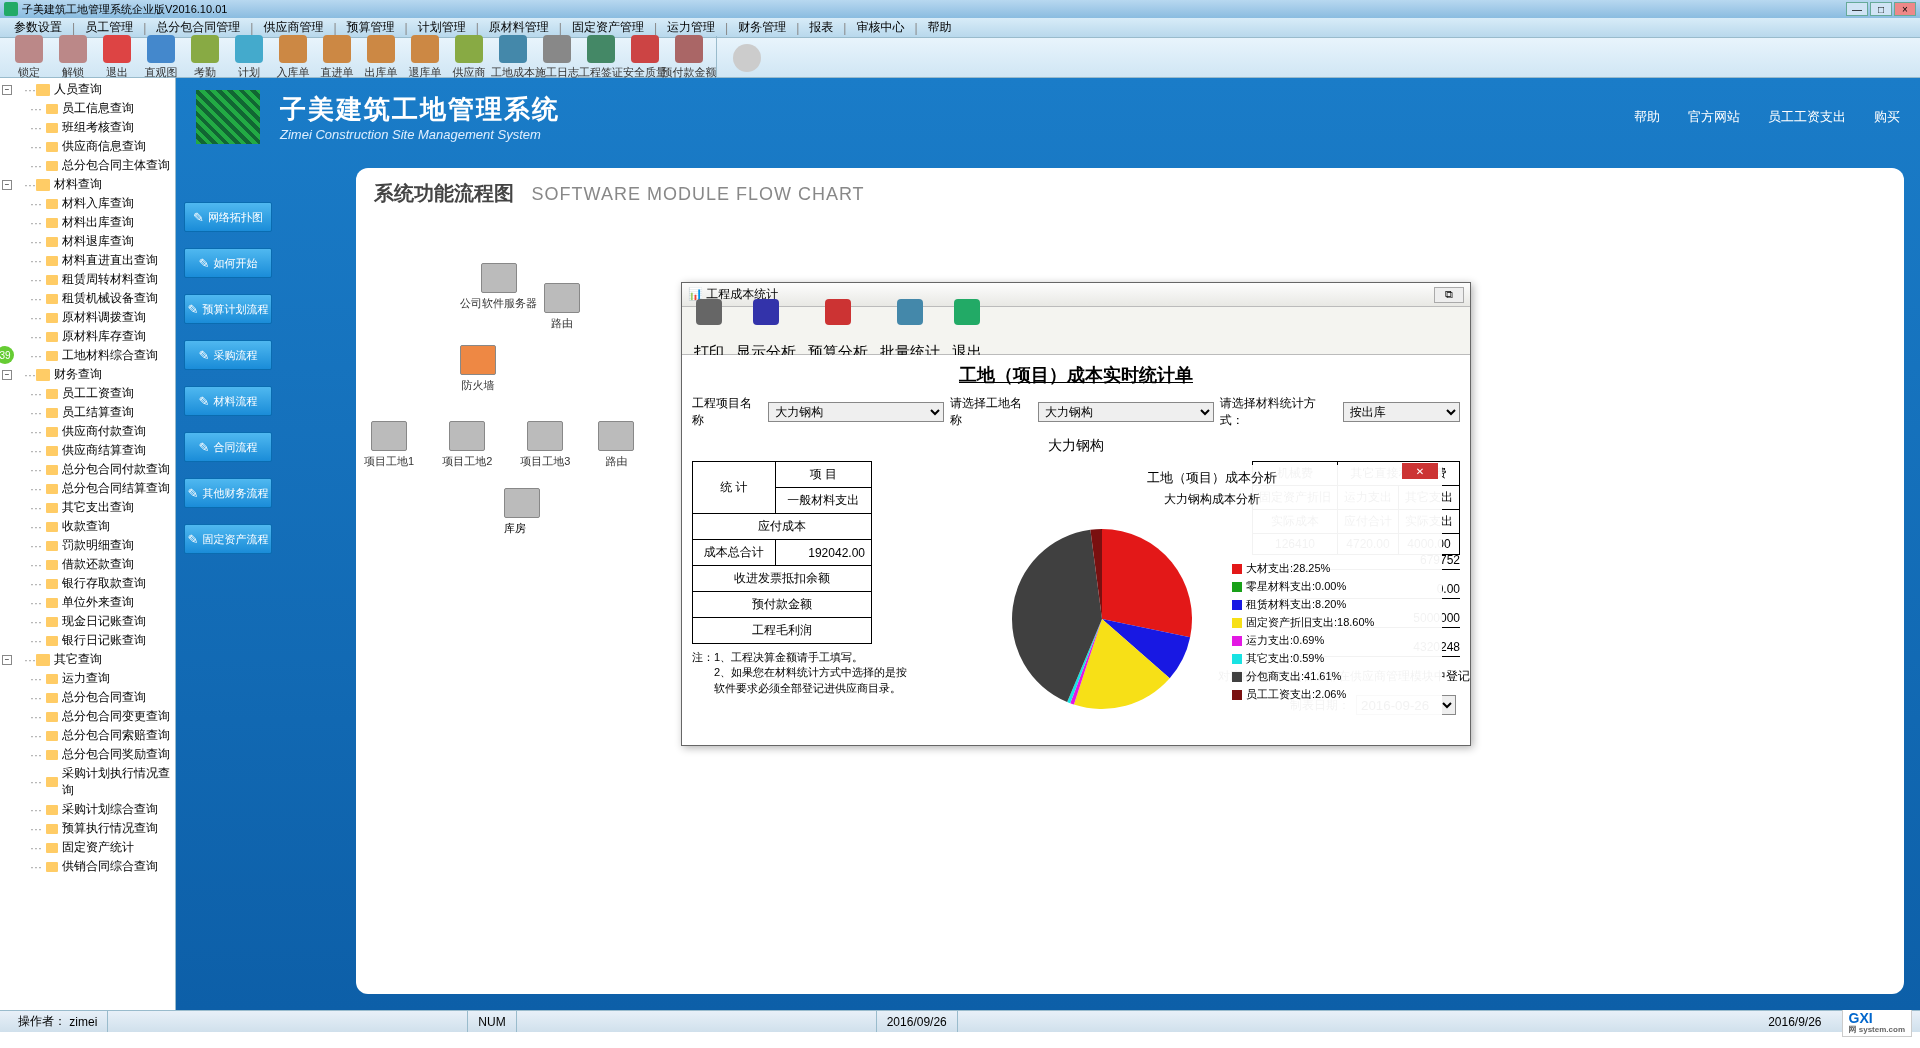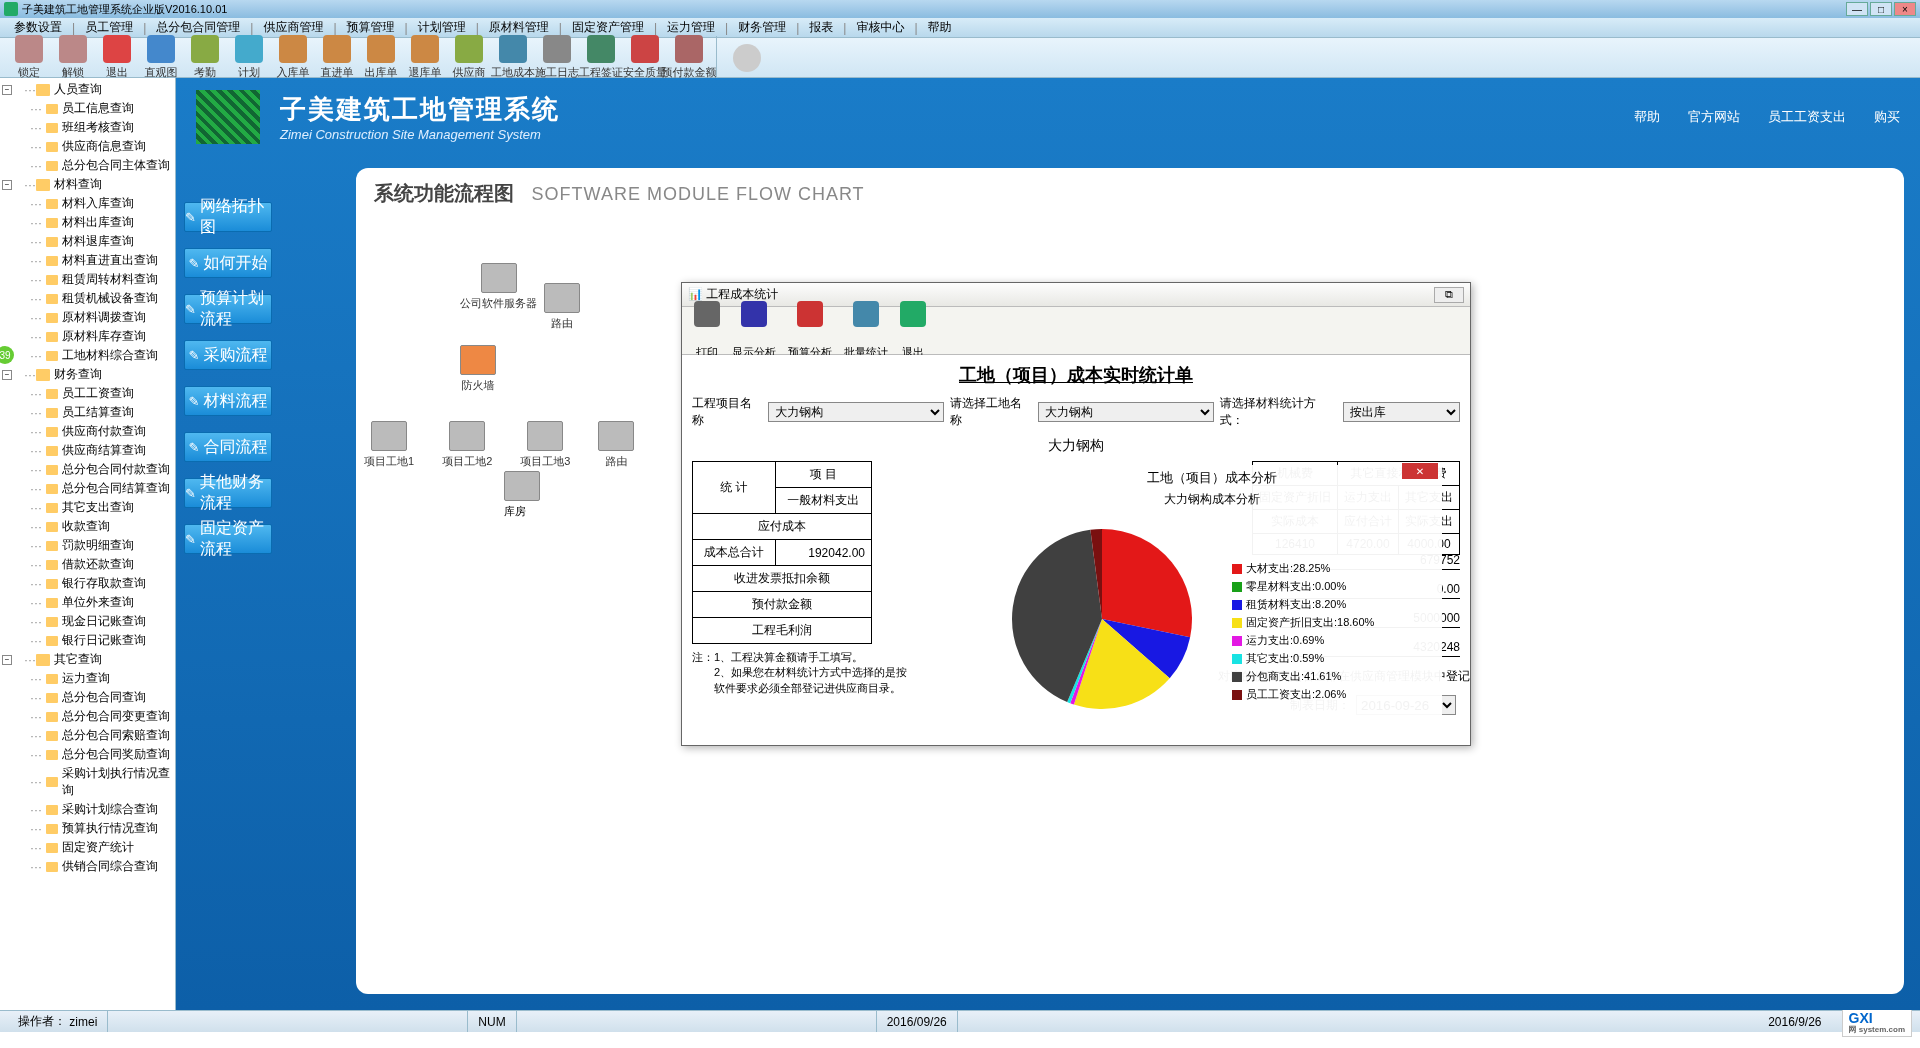--- a/index.html
+++ b/index.html
@@ -42,42 +42,42 @@
 .content { flex: 1; background: linear-gradient(#1a7cc8,#0d5fa8); position: relative; }
 .brand-header { display: flex; align-items: center; padding: 10px 20px; height: 78px; }
 .brand-logo { width: 64px; height: 54px; background: repeating-linear-gradient(45deg,#2a4,#2a4 4px,#163 4px,#163 8px); margin-right: 20px; }
 .brand-title { color: #fff; }
 .brand-title h1 { font-size: 26px; font-weight: bold; letter-spacing: 2px; }
 .brand-title .sub { font-size: 13px; font-style: italic; color: #dfefff; }
 .header-links { margin-left: auto; display: flex; gap: 28px; color: #fff; font-size: 13px; }
 .header-links span { cursor: pointer; }
 
 .flow-buttons { position: absolute; left: 8px; top: 124px; display: flex; flex-direction: column; gap: 16px; }
-.flow-btn { width: 88px; height: 30px; background: linear-gradient(#4fb8f0,#1a8cd8); border: 1px solid #0a6cb0; color: #fff; font-size: 16px; display: flex; align-items: center; justify-content: center; cursor: pointer; gap: 4px; border-radius: 2px; }
+.flow-btn { width: 88px; height: 30px; background: linear-gradient(#4fb8f0,#1a8cd8); border: 1px solid #0a6cb0; color: #fff; font-size: 11px; display: flex; align-items: center; justify-content: center; cursor: pointer; gap: 4px; border-radius: 2px; }
 .flow-btn::before { content: "✎"; font-size: 13px; }
 
 .flowchart-panel { position: absolute; left: 180px; top: 90px; right: 16px; bottom: 16px; background: #fff; border-radius: 12px; padding: 12px 18px; }
 .flowchart-title { font-size: 20px; color: #444; font-weight: bold; }
 .flowchart-title .en { font-size: 18px; color: #888; margin-left: 12px; font-weight: normal; letter-spacing: 1px; }
 .flow-diagram { position: relative; margin-top: 24px; }
 .fd-node { position: absolute; text-align: center; font-size: 11px; color: #333; }
 .fd-server { left: 86px; top: 32px; }
 .fd-firewall { left: 86px; top: 114px; }
 .fd-router { left: 170px; top: 52px; }
 .fd-sites { top: 170px; display: flex; gap: 28px; left: -10px; }
 .fd-site { text-align: center; font-size: 11px; margin-top: 20px; }
 .device { width: 36px; height: 30px; background: #bbb; border: 1px solid #888; border-radius: 2px; margin: 0 auto 3px; }
-.fd-warehouse { top: 240px; left: 130px; position: absolute; font-size: 11px; }
+.fd-warehouse { top: 257px; left: 130px; position: absolute; font-size: 11px; }
 
 
 .modal { position: absolute; left: 505px; top: 204px; width: 790px; height: 464px; background: #f4f4f0; border: 1px solid #666; box-shadow: 2px 2px 8px rgba(0,0,0,.3); z-index: 20; display: flex; flex-direction: column; }
 .modal-title { height: 24px; background: linear-gradient(#fdfdfd,#e8e8e4); display: flex; align-items: center; padding: 0 6px; border-bottom: 1px solid #bbb; font-size: 12px; justify-content: space-between; }
 .modal-close { width: 30px; height: 16px; border: 1px solid #aaa; background: #eee; display: flex; align-items: center; justify-content: center; cursor: pointer; font-size: 11px; }
 .modal-toolbar { height: 48px; background: #f4f4f0; display: flex; align-items: center; padding: 2px 10px; gap: 8px; border-bottom: 1px solid #bbb; }
-.mtool { display: flex; flex-direction: column; align-items: center; cursor: pointer; font-size: 11px; gap: 18px; padding: 0 2px; }
+.mtool { display: flex; flex-direction: column; align-items: center; cursor: pointer; font-size: 15px; gap: 18px; padding: 0 2px; }
 .mtool-icon { width: 26px; height: 26px; border-radius: 4px; }
 
 .modal-body { flex: 1; padding: 8px 10px; background: #fff; font-size: 12px; overflow: hidden; position: relative; }
 .report-title { text-align: center; font-size: 18px; font-weight: bold; margin-bottom: 8px; text-decoration: underline; }
 .filter-row { display: flex; align-items: center; gap: 6px; margin-bottom: 8px; font-size: 12px; }
 .filter-row select, .filter-row input { height: 20px; border: 1px solid #888; font-size: 12px; padding: 0 2px; }
 .report-project { text-align: center; font-size: 14px; margin: 4px 0 6px; }
 .report-grid { display: flex; align-items: flex-start; gap: 0; }
 .left-tbl { border: 1px solid #000; font-size: 12px; width: 180px; border-collapse: collapse; }
 .left-tbl td { border: 1px solid #000; padding: 4px 6px; text-align: center; height: 24px; }

